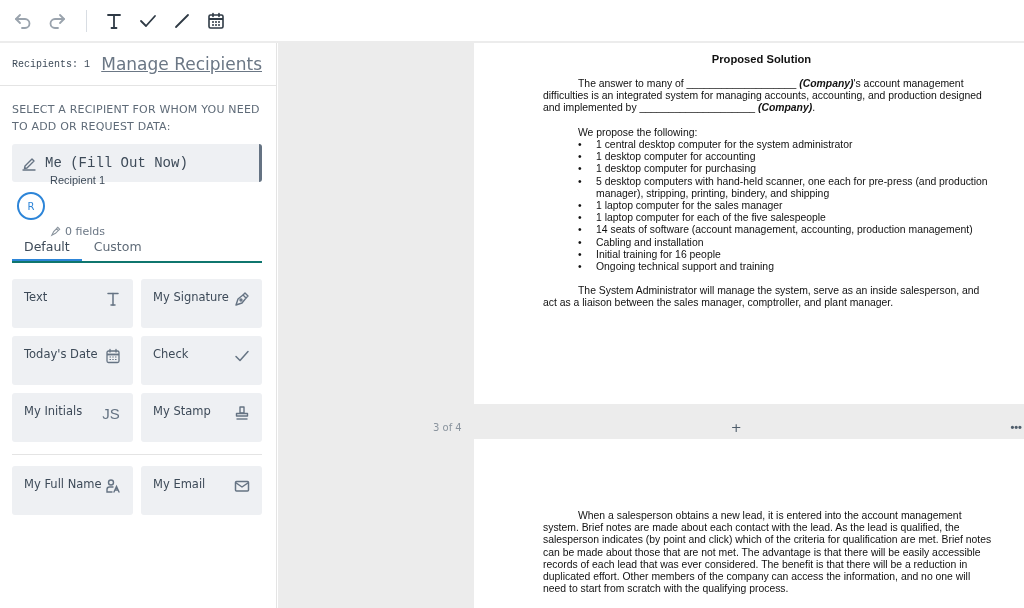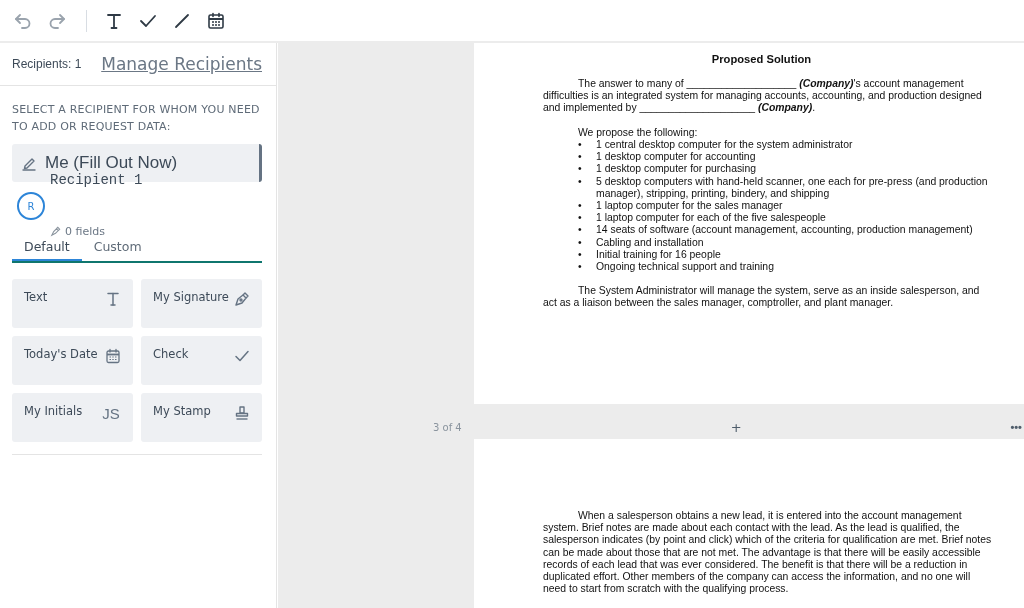--- a/index.html
+++ b/index.html
@@ -6,30 +6,30 @@
   html, body { width: 1024px; height: 608px; overflow: hidden; background: #fff; }
   body { font-family: "Liberation Sans", sans-serif; color: #3d4a58; position: relative; }
 
   .toolbar { position: absolute; left: 0; top: 0; width: 1024px; height: 43px; background: #fff; border-bottom: 2px solid #ececec; display: flex; align-items: center; padding-left: 12px; }
   .tb-btn { width: 22px; height: 22px; display: flex; align-items: center; justify-content: center; margin-right: 12px; }
   .tb-sep { width: 1px; height: 22px; background: #d8dde3; margin: 0 16px 0 6px; }
   .tb-btn svg { width: 20px; height: 20px; }
 
   .sidebar { position: absolute; left: 0; top: 43px; width: 277px; height: 565px; background: #fff; border-right: 1px solid #e4e4e4; }
   .rec-head { height: 43px; display: flex; align-items: center; justify-content: space-between; padding: 0 14px 0 12px; border-bottom: 1px solid #e4e4e4; }
-  .rec-count { font-family: Liberation Sans, sans-serif; font-size: 12px; color: #3d4a58; }
+  .rec-count { font-family: Liberation Mono, monospace; font-size: 10px; color: #3d4a58; }
   .manage-link { font-family: "DejaVu Sans", sans-serif; font-size: 17px; color: #6b7785; text-decoration: underline; cursor: pointer; }
   .section-label { font-family: "DejaVu Sans", sans-serif; font-size: 11px; color: #5f6b78; letter-spacing: 0.2px; line-height: 17px; padding: 0 12px; text-transform: uppercase; }
   .sl1 { margin-top: 15px; }
   .me-row { margin: 9px 14px 0 12px; height: 38px; background: #eef0f3; border-radius: 3px; border-right: 3px solid #657383; display: flex; align-items: center; padding-left: 9px; }
   .me-row svg { width: 16px; height: 16px; margin-right: 8px; }
-  .me-label { font-family: Liberation Sans, sans-serif; font-size: 17px; color: #3d4a58; }
+  .me-label { font-family: Liberation Mono, monospace; font-size: 14px; color: #3d4a58; }
   .recipient { display: flex; align-items: center; margin: 7px 0 0 17px; height: 34px; }
   .avatar { width: 28px; height: 28px; border-radius: 50%; border: 2px solid #2d85d8; color: #2d85d8; font-family: "DejaVu Sans", sans-serif; font-size: 10px; display: flex; align-items: center; justify-content: center; margin-right: 5px; }
-  .rec-name { font-family: Liberation Mono, monospace; font-size: 14px; color: #3d4a58; line-height: 15px; }
+  .rec-name { font-family: Liberation Sans, sans-serif; font-size: 11px; color: #3d4a58; line-height: 15px; }
   .rec-fields { font-family: "DejaVu Sans", sans-serif; font-size: 11px; color: #6b7785; display: flex; align-items: center; line-height: 16px; margin-top: 36px; }
   .rec-fields svg { width: 11px; height: 11px; margin-right: 4px; }
   .sl2 { margin-top: 17px; }
 
   .tabs { display: flex; margin: 12px 14px 16px 12px; border-bottom: 2px solid #0f766e; height: 28px; }
   .tab { font-family: "DejaVu Sans", sans-serif; font-size: 12.5px; color: #5f6b78; padding: 0 12px; line-height: 24px; cursor: pointer; }
   .tab.active { color: #3d4a58; border-bottom: 2px solid #2d85d8; }
 
   .fields { display: grid; grid-template-columns: 121px 121px; column-gap: 8px; row-gap: 8px; margin: 12px 0 0 12px; }
   .field { height: 49px; background: #eef0f3; border-radius: 3px; display: flex; justify-content: space-between; align-items: flex-start; padding: 11px 11px 0 12px; cursor: pointer; }
@@ -186,20 +186,41 @@
             <path d="M6 2 H10 V8 H6 Z"></path>
             <path d="M2.5 11 H13.5 V8.5 H2.5 Z"></path>
             <path d="M2.5 14 H13.5"></path>
           </svg>
         </span>
     </div>
   </div>
 
   <div class="fields-divider"></div>
 
+  <div class="fields fields2">
+    <div class="field">
+      <span class="field-label">My Full Name</span>
+      <span class="field-icon">
+          <svg viewBox="0 0 16 16" fill="none" stroke="#657383" stroke-width="1.4" stroke-linecap="round">
+            <circle cx="6" cy="4.5" r="2.5"></circle>
+            <path d="M8 9 H4.5 A2.5 2.5 0 0 0 2 11.5 V14 H7"></path>
+            <path d="M9 14 L11.5 8.5 L14 14 M10 12 H13"></path>
+          </svg>
+        </span>
+    </div>
+    <div class="field">
+      <span class="field-label">My Email</span>
+      <span class="field-icon">
+          <svg viewBox="0 0 16 16" fill="none" stroke="#657383" stroke-width="1.5" stroke-linejoin="round">
+            <rect x="1.5" y="3.5" width="13" height="9.5" rx="1"></rect>
+            <path d="M1.5 4.5 L8 9 L14.5 4.5"></path>
+          </svg>
+        </span>
+    </div>
+  </div>
 </div>
 
 <div class="canvas">
   <div class="page page1">
     <div class="doc-title">Proposed Solution</div>
     <div class="para" style="top:35px;"><span class="indent"></span><span>The answer to many of ___________________ </span><span class="bi">(Company)</span><span>'s account management difficulties is an integrated system for managing accounts, accounting, and production designed and implemented by ____________________ </span><span class="bi">(Company)</span><span>.</span></div>
     <div class="para" style="top:84px; left:104px;">We propose the following:</div>
     <div class="bullets" style="top:96px;">
       <div class="li">1 central desktop computer for the system administrator</div>
       <div class="li">1 desktop computer for accounting</div>

